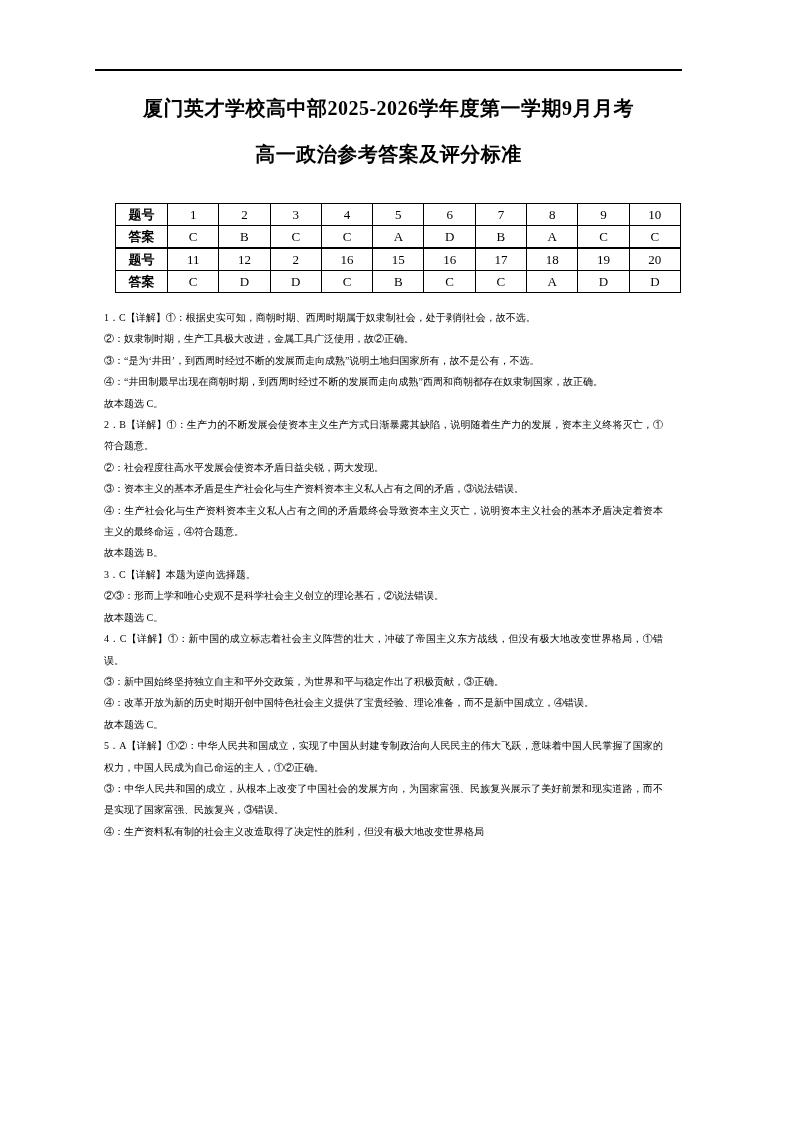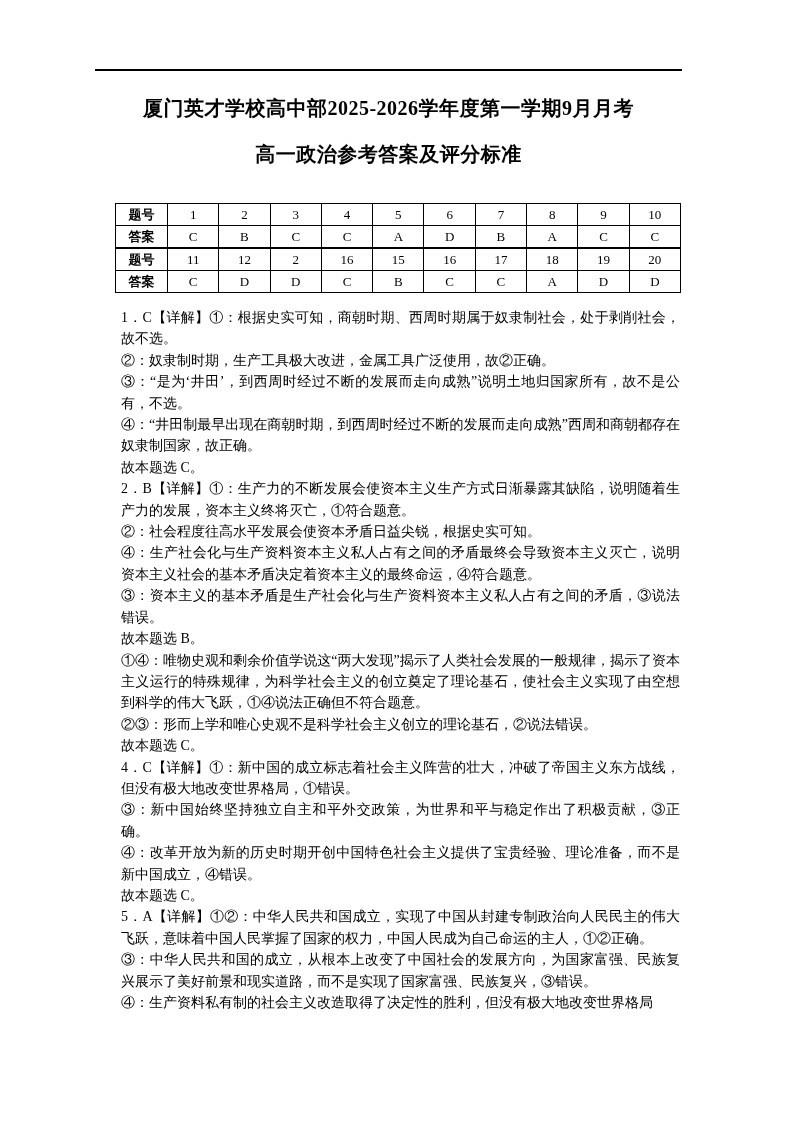--- a/index.html
+++ b/index.html
@@ -55,24 +55,24 @@
     padding: 0 2px;
     overflow: hidden;
   }
   .answer-table tr.group-start td { border-top-width: 2px; }
   .answer-table td.row-header {
     font-weight: bold;
     text-align: center;
   }
   .explanations {
     position: absolute;
-    left: 121px;
+    left: 104px;
     top: 307px;
     width: 559px;
-    font-size: 14px;
+    font-size: 10px;
     line-height: 21.4px;
     text-align: justify;
   }
   .exp-line { margin: 0; }
 </style>
 </head>
 <body>
 
 <div class="page">
 
@@ -153,25 +153,25 @@
       </tbody>
   </table>
 
   <div class="explanations" id="explanations">
       <p class="exp-line">1．C【详解】①：根据史实可知，商朝时期、西周时期属于奴隶制社会，处于剥削社会，故不选。</p>
       <p class="exp-line">②：奴隶制时期，生产工具极大改进，金属工具广泛使用，故②正确。</p>
       <p class="exp-line">③：“是为‘井田’，到西周时经过不断的发展而走向成熟”说明土地归国家所有，故不是公有，不选。</p>
       <p class="exp-line">④：“井田制最早出现在商朝时期，到西周时经过不断的发展而走向成熟”西周和商朝都存在奴隶制国家，故正确。</p>
       <p class="exp-line">故本题选 C。</p>
       <p class="exp-line">2．B【详解】①：生产力的不断发展会使资本主义生产方式日渐暴露其缺陷，说明随着生产力的发展，资本主义终将灭亡，①符合题意。</p>
-      <p class="exp-line">②：社会程度往高水平发展会使资本矛盾日益尖锐，根据史实可知。</p>
+      <p class="exp-line">②：社会程度往高水平发展会使资本矛盾日益尖锐，两大发现。</p>
+      <p class="exp-line">③：资本主义的基本矛盾是生产社会化与生产资料资本主义私人占有之间的矛盾，③说法错误。</p>
       <p class="exp-line">④：生产社会化与生产资料资本主义私人占有之间的矛盾最终会导致资本主义灭亡，说明资本主义社会的基本矛盾决定着资本主义的最终命运，④符合题意。</p>
-      <p class="exp-line">③：资本主义的基本矛盾是生产社会化与生产资料资本主义私人占有之间的矛盾，③说法错误。</p>
       <p class="exp-line">故本题选 B。</p>
-      <p class="exp-line">①④：唯物史观和剩余价值学说这“两大发现”揭示了人类社会发展的一般规律，揭示了资本主义运行的特殊规律，为科学社会主义的创立奠定了理论基石，使社会主义实现了由空想到科学的伟大飞跃，①④说法正确但不符合题意。</p>
+      <p class="exp-line">3．C【详解】本题为逆向选择题。</p>
       <p class="exp-line">②③：形而上学和唯心史观不是科学社会主义创立的理论基石，②说法错误。</p>
       <p class="exp-line">故本题选 C。</p>
       <p class="exp-line">4．C【详解】①：新中国的成立标志着社会主义阵营的壮大，冲破了帝国主义东方战线，但没有极大地改变世界格局，①错误。</p>
       <p class="exp-line">③：新中国始终坚持独立自主和平外交政策，为世界和平与稳定作出了积极贡献，③正确。</p>
       <p class="exp-line">④：改革开放为新的历史时期开创中国特色社会主义提供了宝贵经验、理论准备，而不是新中国成立，④错误。</p>
       <p class="exp-line">故本题选 C。</p>
       <p class="exp-line">5．A【详解】①②：中华人民共和国成立，实现了中国从封建专制政治向人民民主的伟大飞跃，意味着中国人民掌握了国家的权力，中国人民成为自己命运的主人，①②正确。</p>
       <p class="exp-line">③：中华人民共和国的成立，从根本上改变了中国社会的发展方向，为国家富强、民族复兴展示了美好前景和现实道路，而不是实现了国家富强、民族复兴，③错误。</p>
       <p class="exp-line">④：生产资料私有制的社会主义改造取得了决定性的胜利，但没有极大地改变世界格局</p>
     </div>

